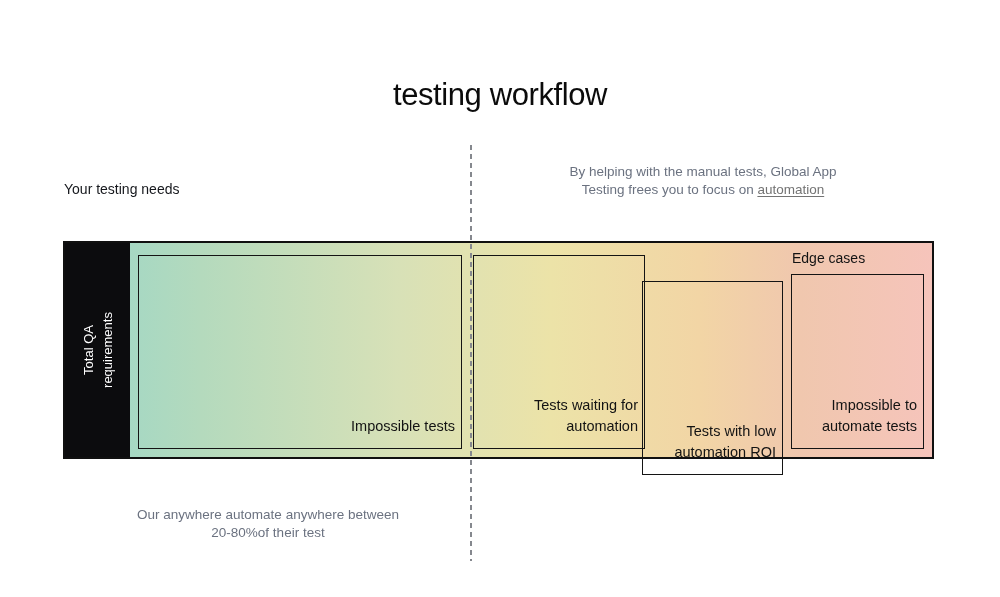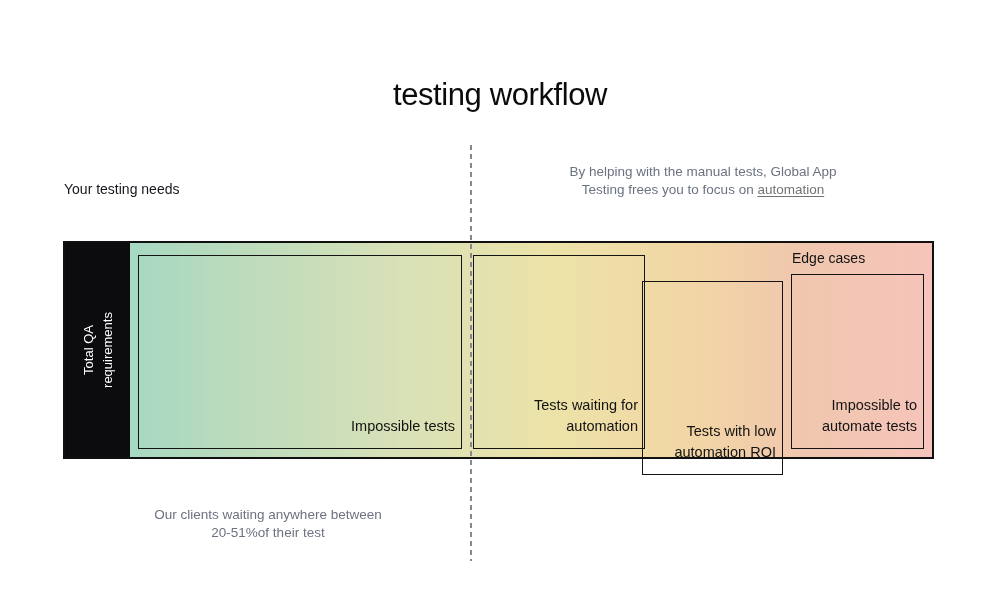--- a/index.html
+++ b/index.html
@@ -167,17 +167,17 @@
       <div class="seg-box seg-3">
         <div class="seg-label">Tests with low automation ROI</div>
       </div>
       <div class="seg-box seg-4">
         <div class="seg-label">Impossible to automate tests</div>
       </div>
     </div>
   </div>
 
   <div class="bottom-caption">
-    <div>Our clients waiting anywhere between</div>
-    <div>20-51%of their test</div>
+    <div>Our anywhere automate anywhere between</div>
+    <div>20-80%of their test</div>
   </div>
 
 </div>
 
 </body></html>

